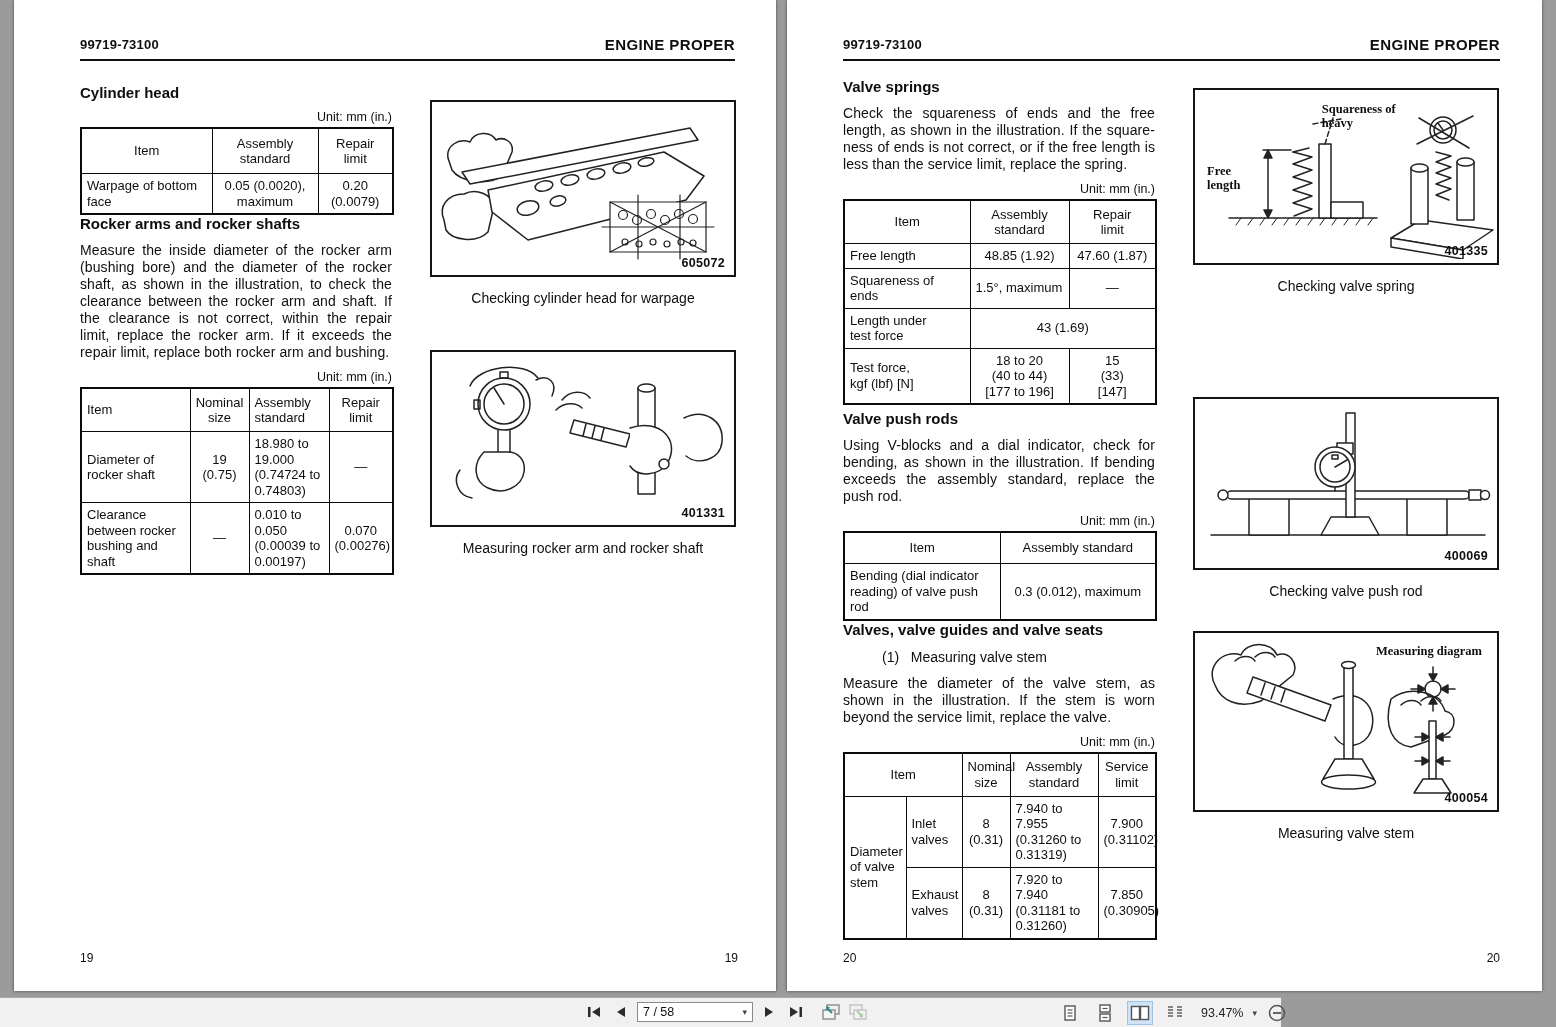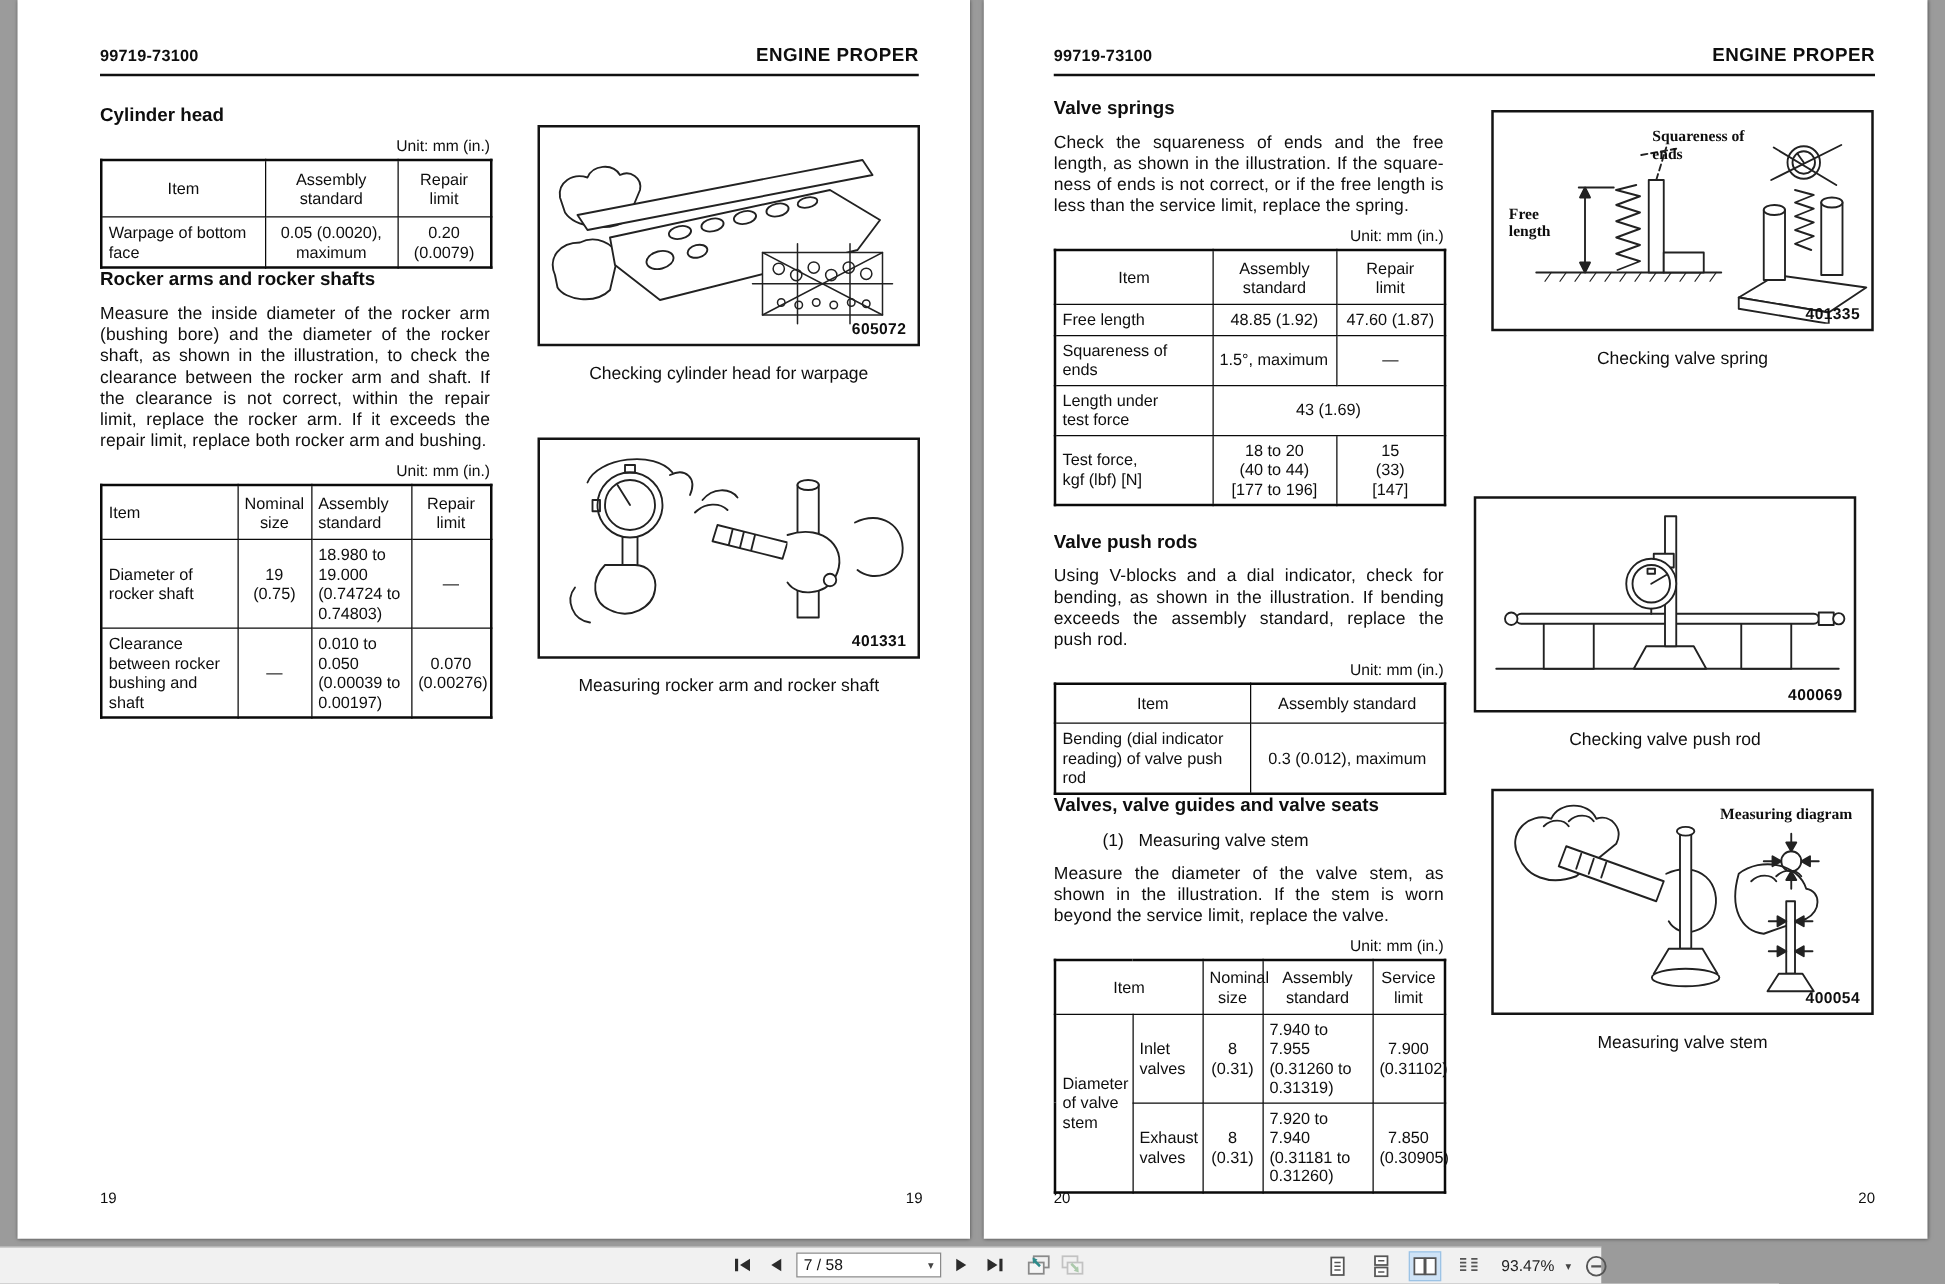--- a/index.html
+++ b/index.html
@@ -286,21 +286,21 @@
           <td class="ctr">18 to 20
 (40 to 44)
 [177 to 196]</td>
           <td class="ctr">15
 (33)
 [147]</td>
         </tr>
       </tbody>
         </table>
 
-      <h3 class="sec" style="margin-top:20px">Valve push rods</h3>
+      <h3 class="sec" style="margin-top:5px">Valve push rods</h3>
       <p class="body">Using V-blocks and a dial indicator, check for bending, as shown in the illustration.  If bending exceeds the assembly standard, replace the push rod.</p>
       <div class="unit">Unit: mm (in.)</div>
       <table class="doc">
         <colgroup>
             <col style="width:156px">
             <col style="width:156px">
           </colgroup>
         <tbody>
             <tr>
           <th style="height:22px">Item</th>
@@ -392,29 +392,29 @@
             <ellipse cx="270.5" cy="72" rx="8.5" ry="4" fill="#fff"></ellipse>
             <polyline points="241,62 256,66 241,72 256,77 241,83 256,88 241,94 256,99 241,105 254,110"></polyline>
             <circle cx="248" cy="40" r="13" fill="#fff"></circle>
             <circle cx="248" cy="40" r="9"></circle>
             <line x1="248" y1="40" x2="243" y2="33"></line>
             <line x1="222" y1="54" x2="278" y2="26"></line>
             <line x1="224" y1="28" x2="274" y2="58"></line>
           </g>
         </svg>
         <span class="fig-label" style="left:42%; top:7%;">Squareness of
-ends</span>
+heavy</span>
         <span class="fig-label" style="left:4%; top:43%;">Free
 length</span>
         <span class="fig-num">401335</span>
       </div>
       <div class="fig-caption">Checking valve spring</div>
     </div>
 
-    <div class="fig" style="left:392px; top:397px;">
+    <div class="fig" style="left:406px; top:397px;">
       <div class="fig-box" style="height:169px;">
         <svg width="302" height="165" viewBox="0 0 302 165">
           <g stroke="#222" stroke-width="1.5" fill="none" stroke-linejoin="round" stroke-linecap="round">
             <line x1="16" y1="136" x2="290" y2="136"></line>
             <rect x="54" y="98" width="40" height="38" fill="#fff"></rect>
             <rect x="212" y="98" width="40" height="38" fill="#fff"></rect>
             <rect x="32" y="92" width="242" height="8" rx="4" fill="#fff"></rect>
             <circle cx="28" cy="96" r="5" fill="#fff"></circle>
             <rect x="274" y="91" width="12" height="10" fill="#fff"></rect>
             <circle cx="290" cy="96" r="4.5" fill="#fff"></circle>

